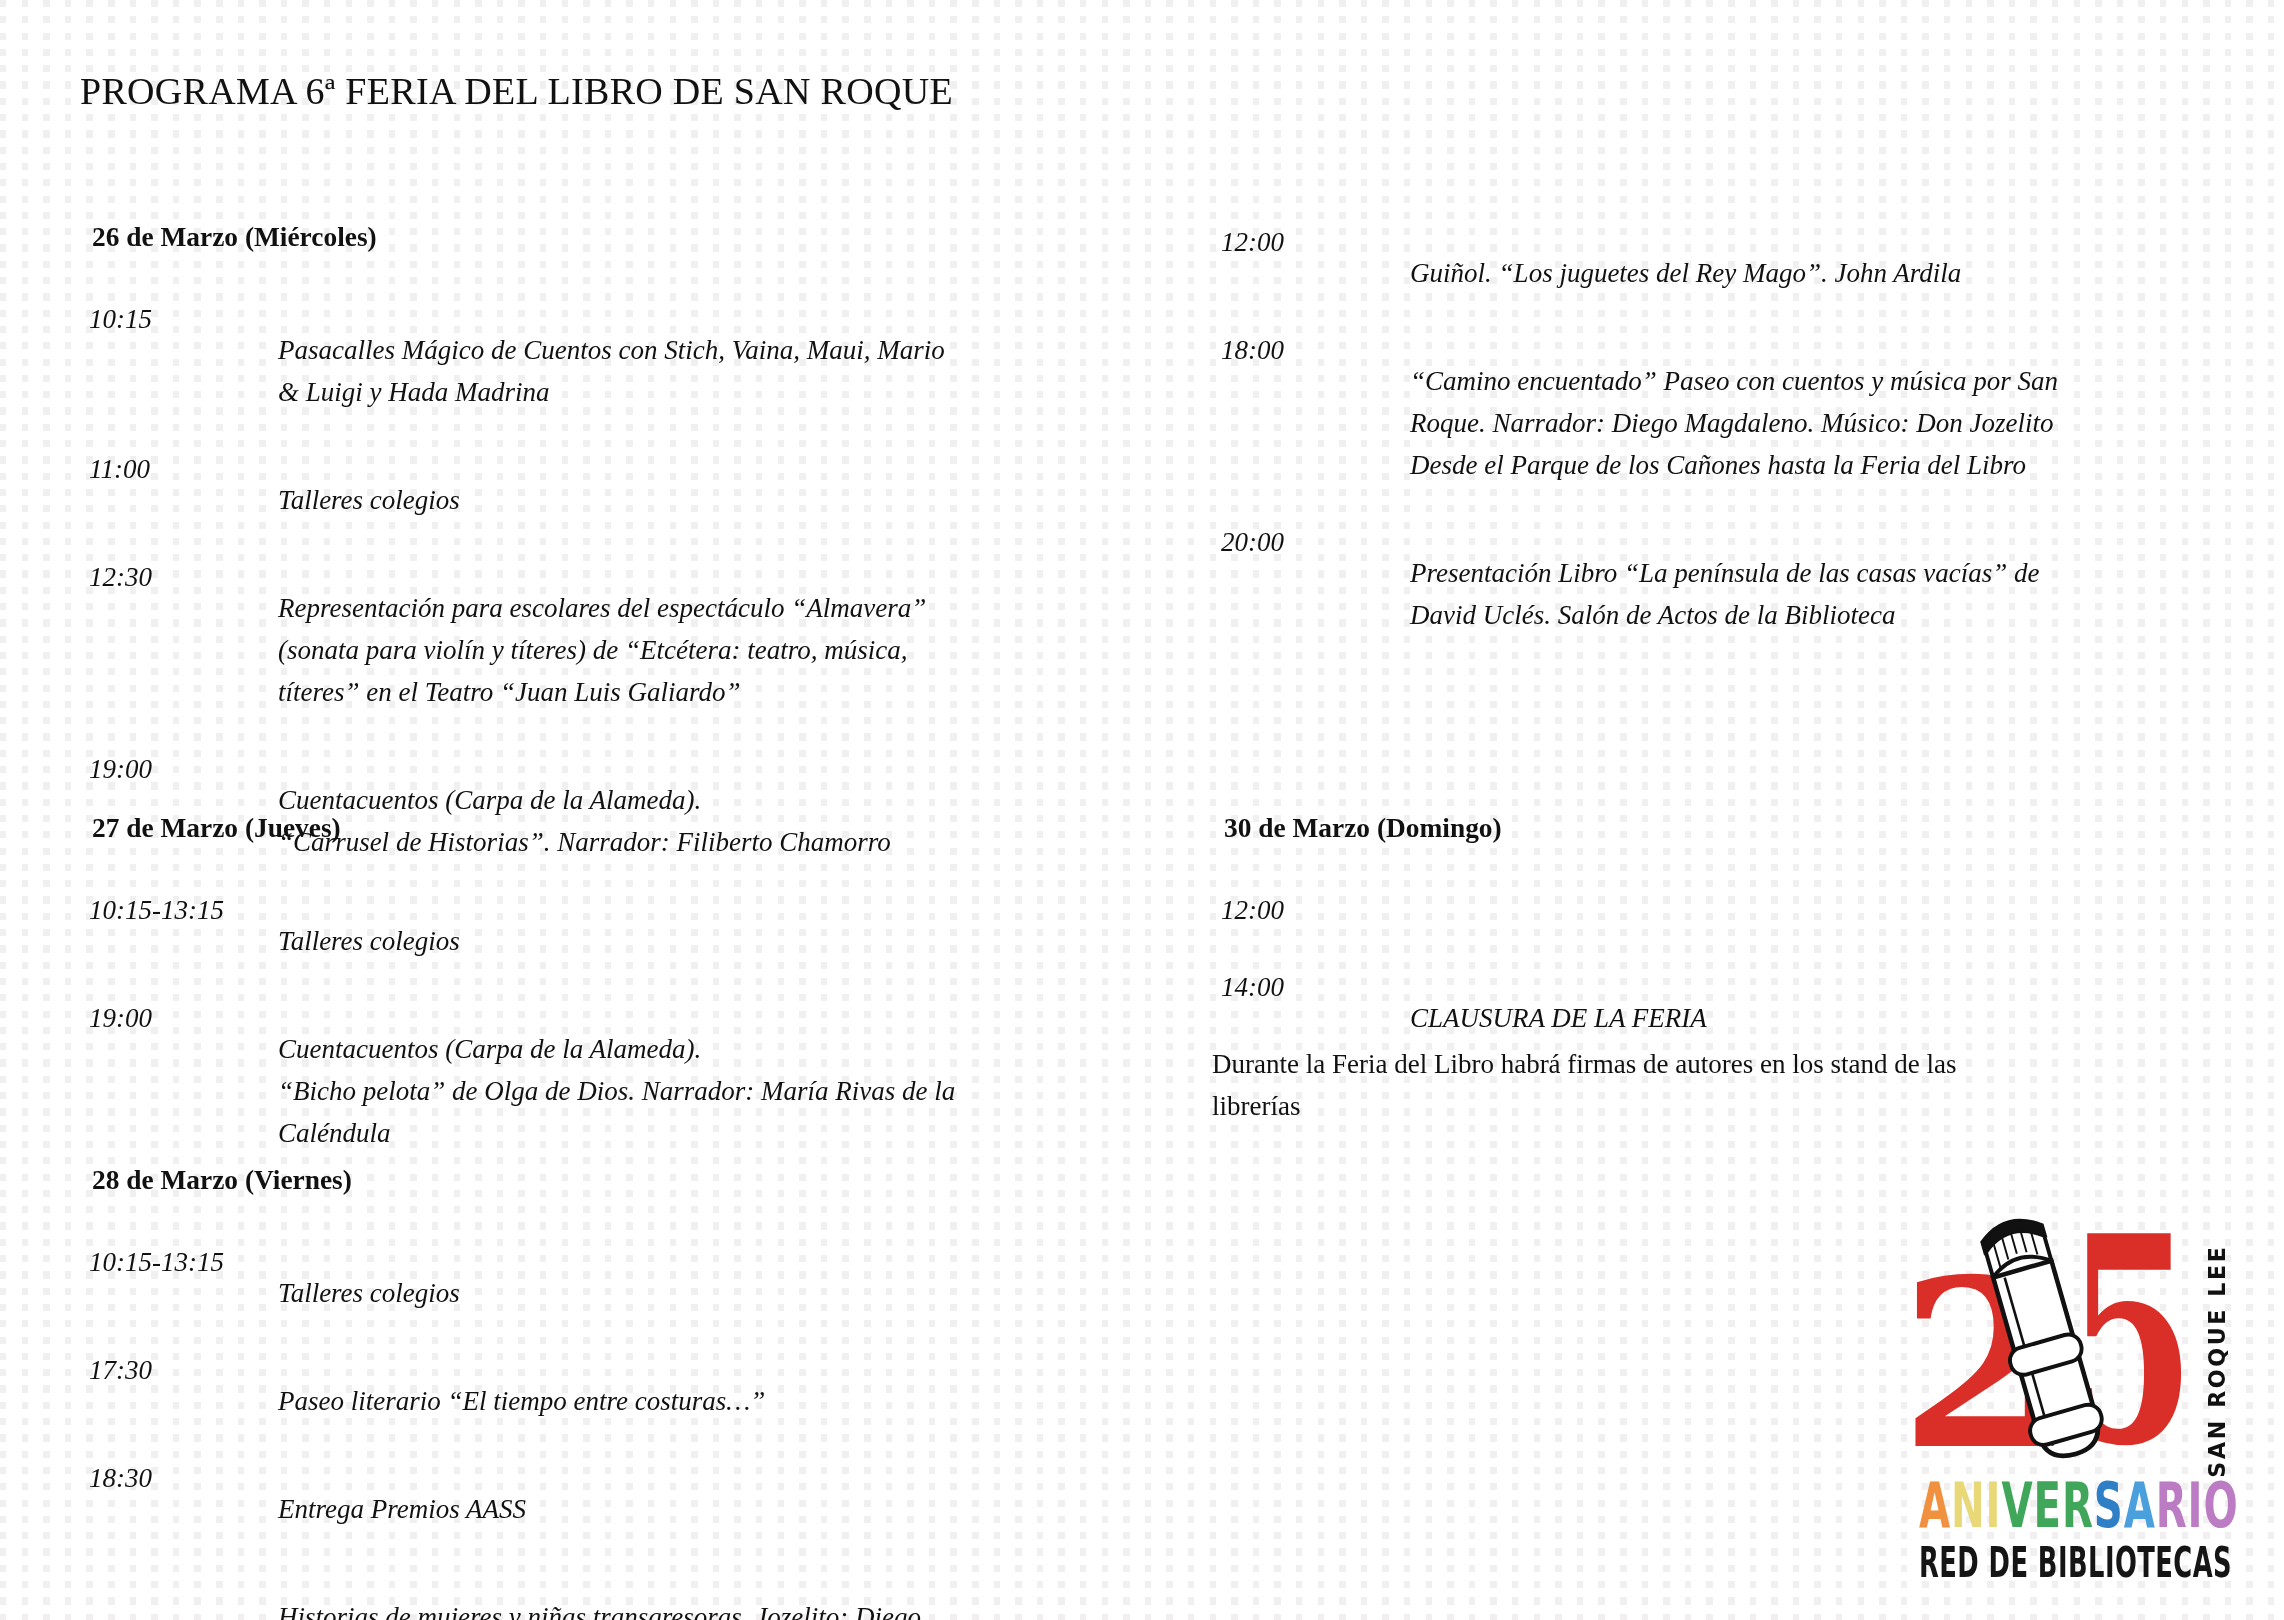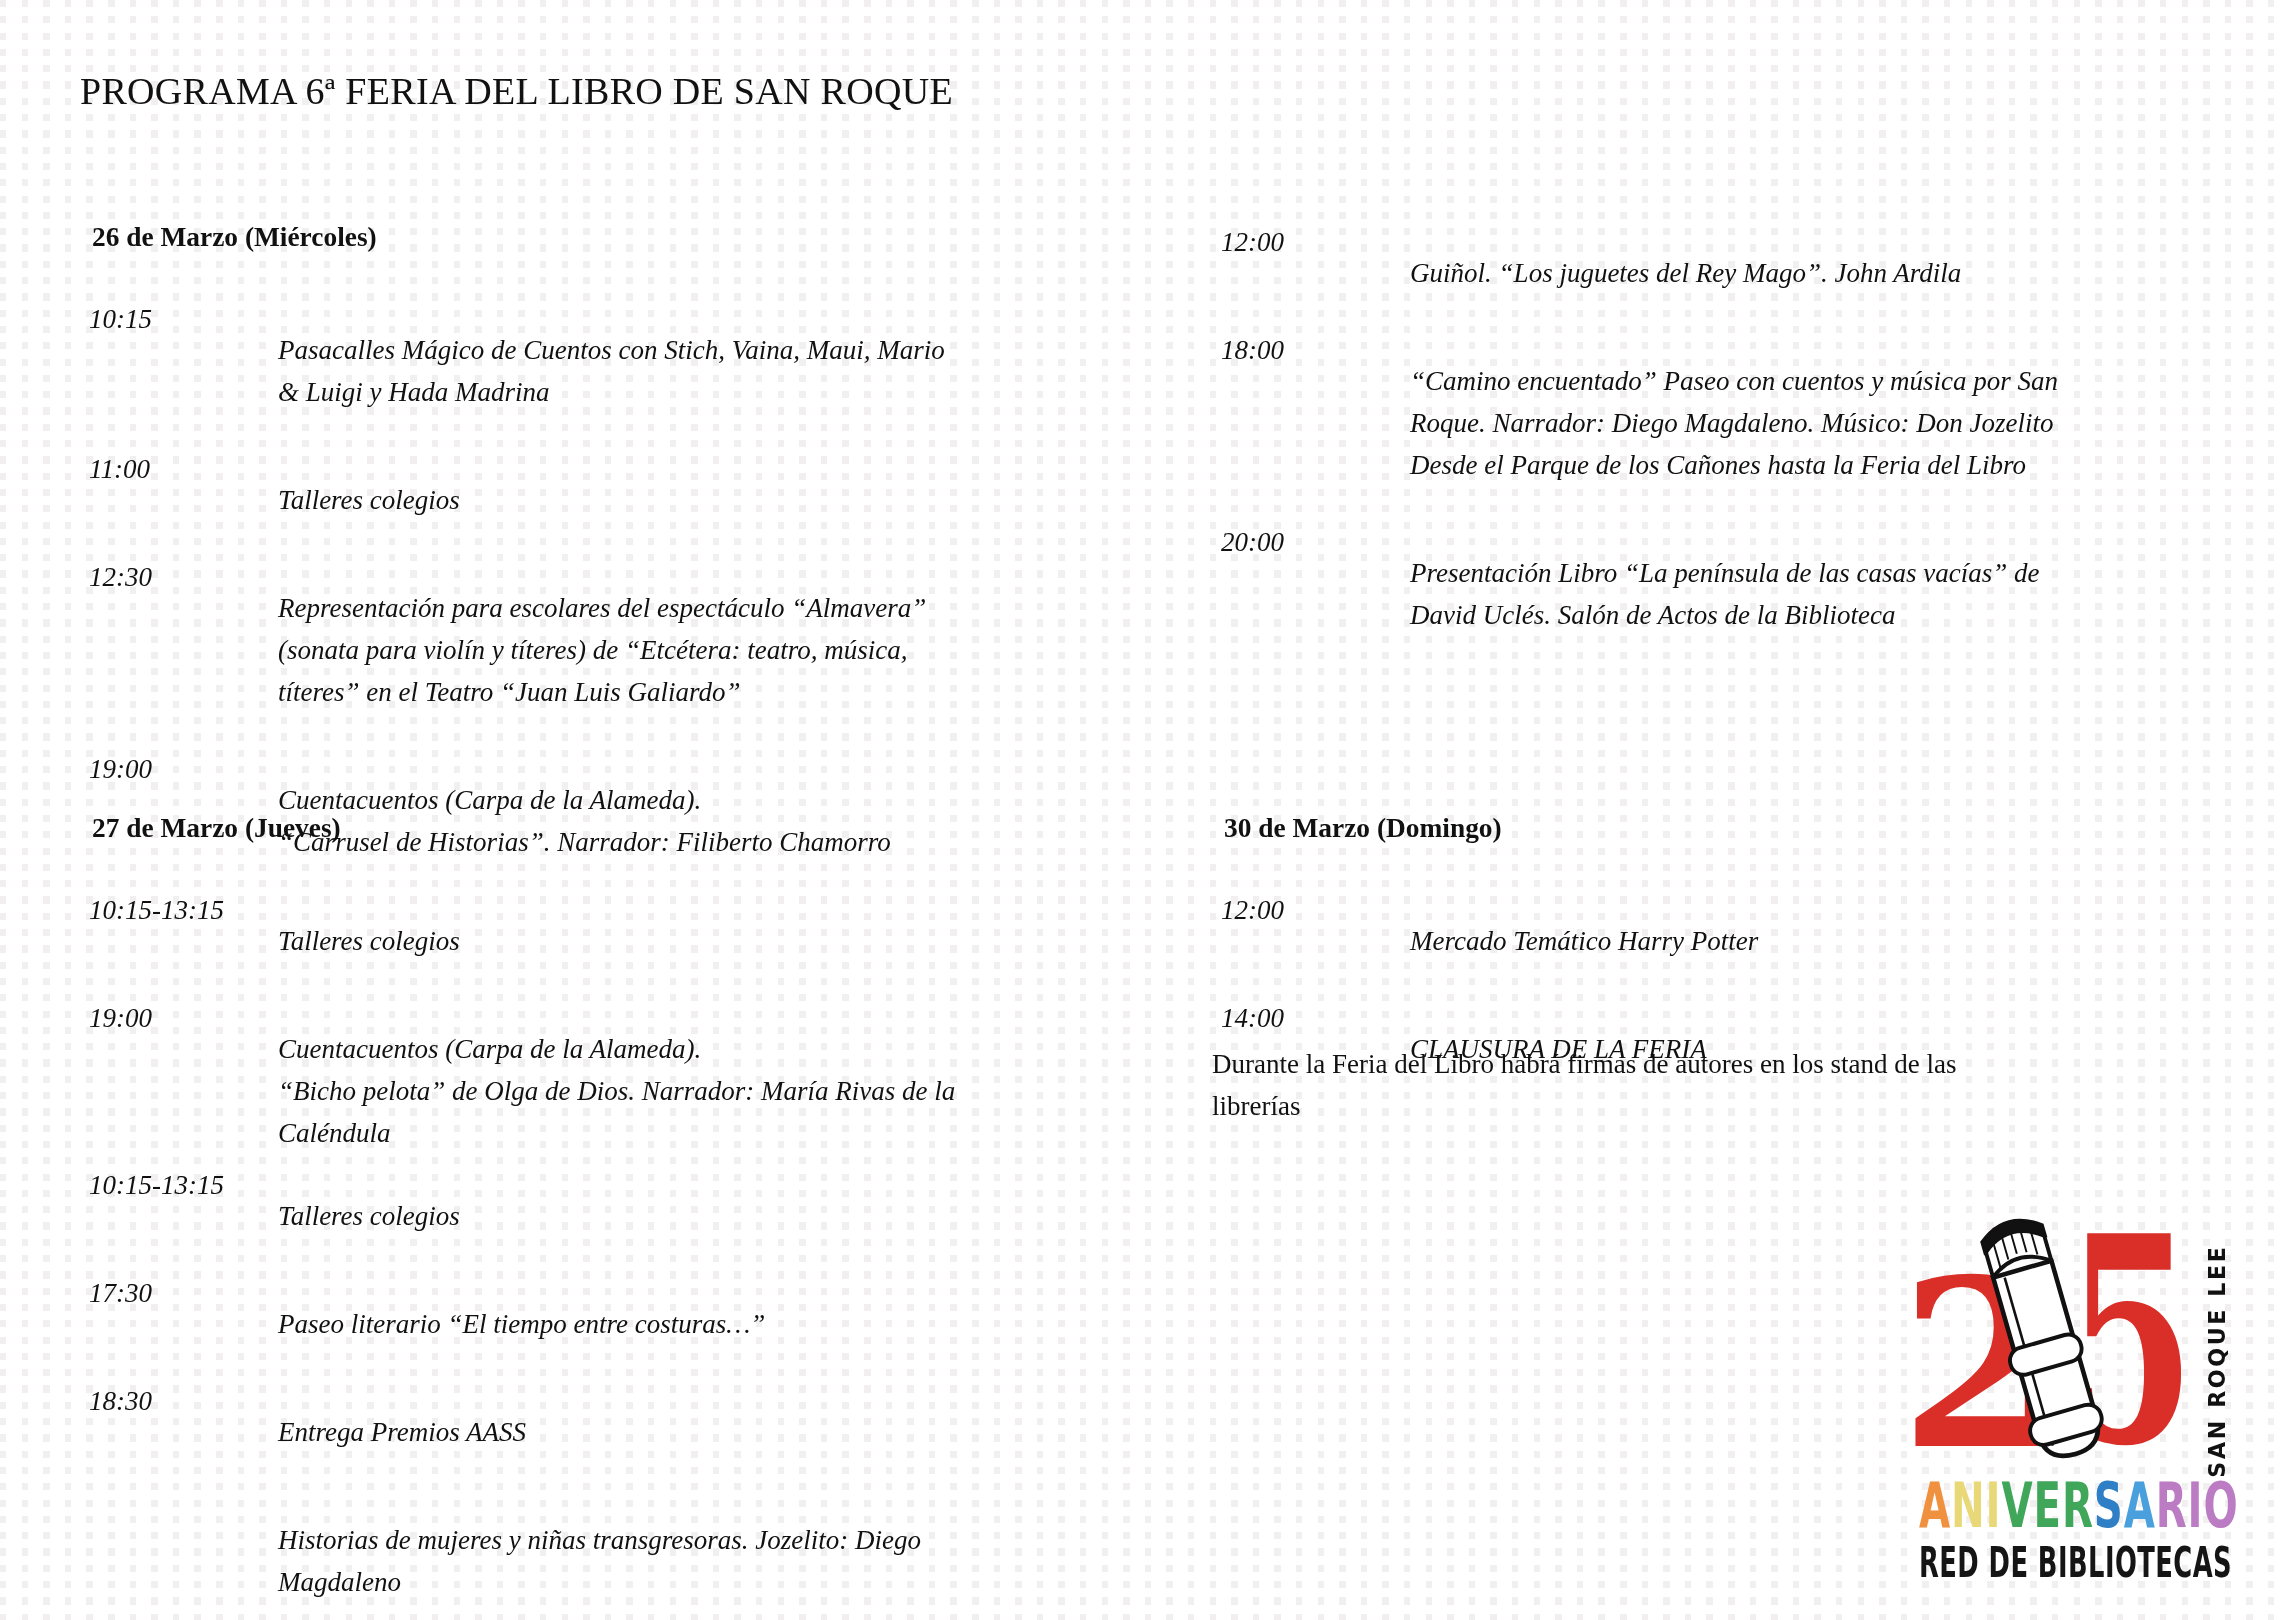--- a/index.html
+++ b/index.html
@@ -96,20 +96,21 @@
         <div class="entry-desc">Talleres colegios</div>
       </div>
       <div class="entry">
         <div class="entry-time">19:00</div>
         <div class="entry-desc">Cuentacuentos (Carpa de la Alameda).
 “Bicho pelota” de Olga de Dios. Narrador: María Rivas de la
 Caléndula</div>
       </div>
     </div>
     <div class="section sec-2">
+      <div class="section-header">28 de Marzo (Viernes)</div>
       <div class="entry">
         <div class="entry-time">10:15-13:15</div>
         <div class="entry-desc">Talleres colegios</div>
       </div>
       <div class="entry">
         <div class="entry-time">17:30</div>
         <div class="entry-desc">Paseo literario “El tiempo entre costuras…”</div>
       </div>
       <div class="entry">
         <div class="entry-time">18:30</div>
@@ -140,21 +141,20 @@
       <div class="entry">
         <div class="entry-time">20:00</div>
         <div class="entry-desc">Presentación Libro “La península de las casas vacías” de
 David Uclés. Salón de Actos de la Biblioteca</div>
       </div>
     </div>
     <div class="section sec-1">
       <div class="section-header">30 de Marzo (Domingo)</div>
       <div class="entry">
         <div class="entry-time">12:00</div>
-        <div class="entry-desc">Mercado Temático Harry Potter</div>
       </div>
       <div class="entry">
         <div class="entry-time">14:00</div>
         <div class="entry-desc">CLAUSURA DE LA FERIA</div>
       </div>
     </div>
   </div>
 
 <div class="logo">
   <svg width="379" height="287" viewBox="0 0 580 440">

